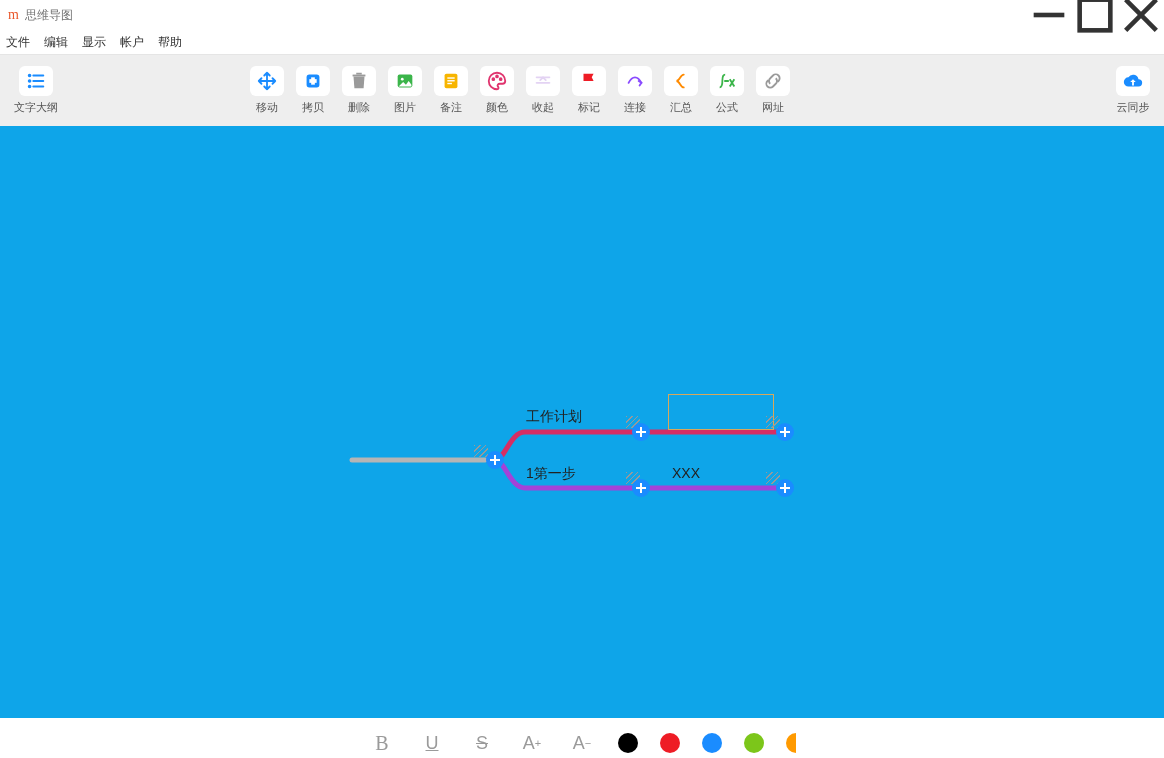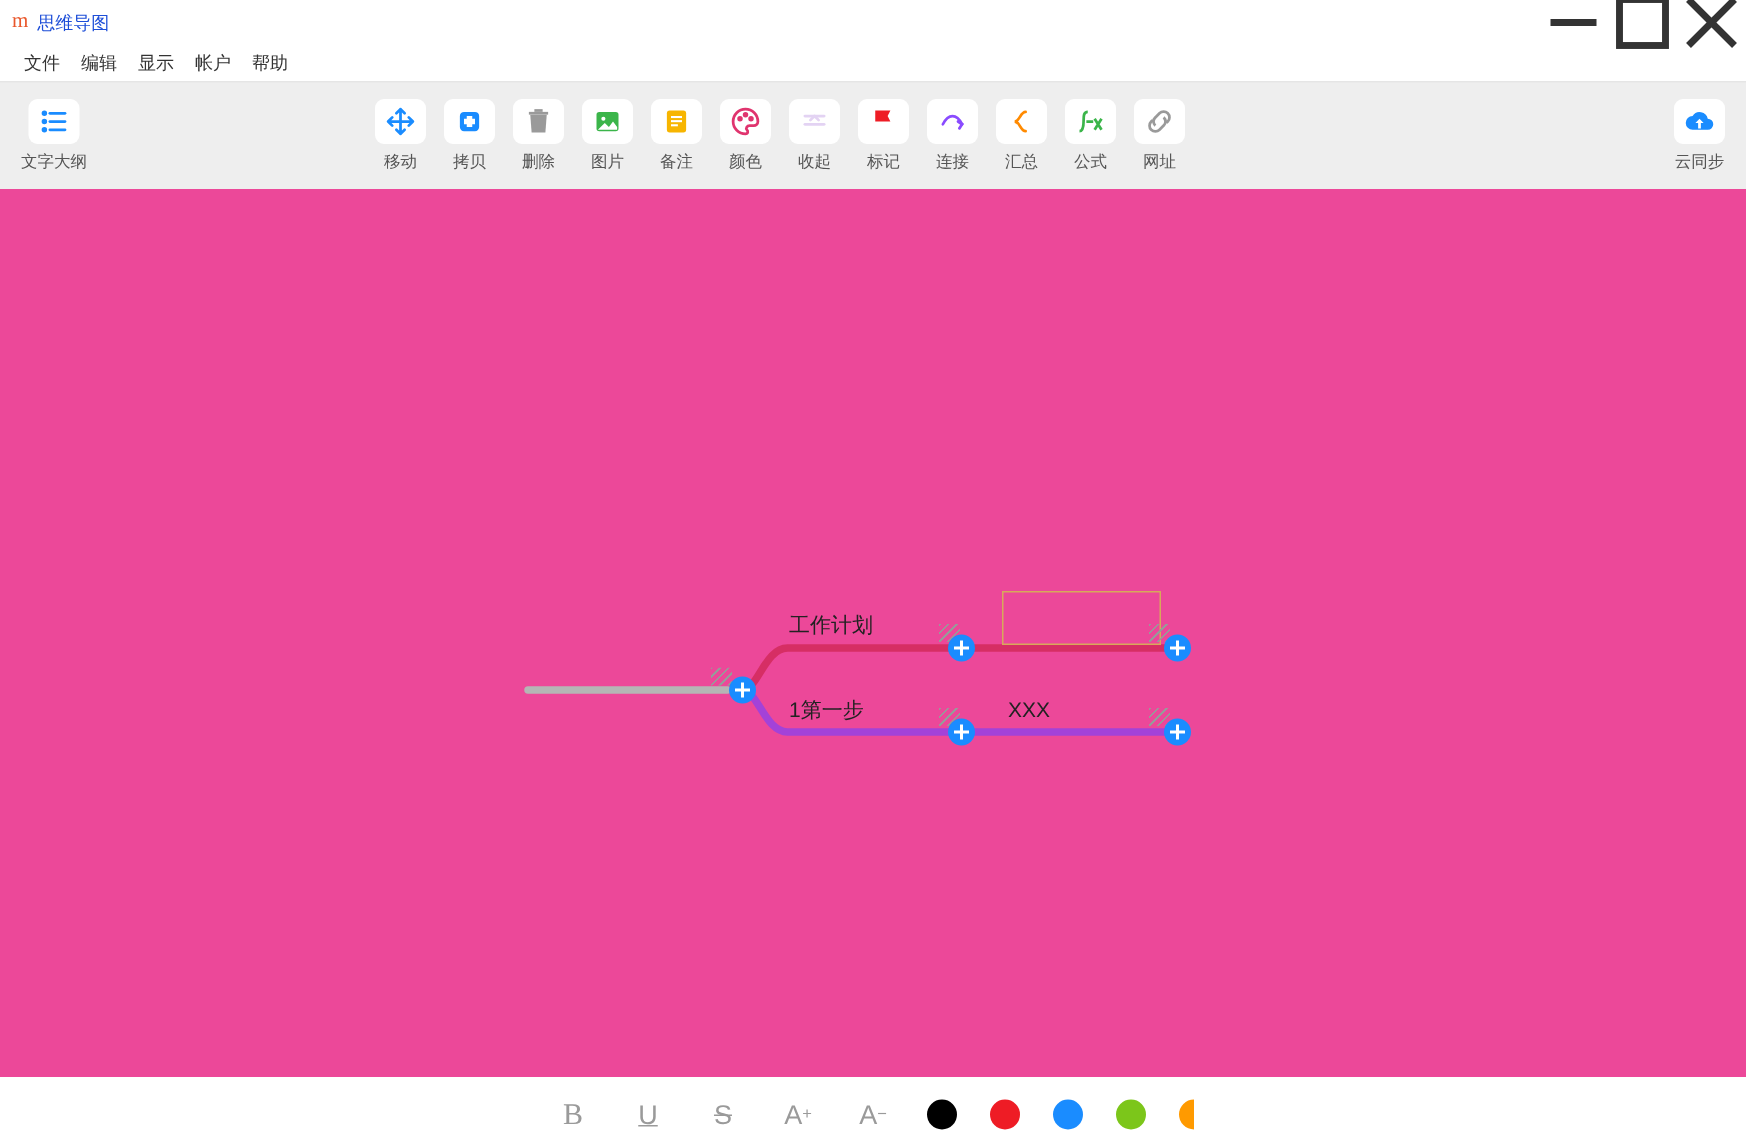--- a/index.html
+++ b/index.html
@@ -1,37 +1,37 @@
 <!DOCTYPE html>
 <html><head>
 <meta charset="utf-8">
 <style>
 *{box-sizing:border-box;margin:0;padding:0;}
 body{font-family:"Microsoft YaHei","PingFang SC",Arial,sans-serif;width:1164px;height:758px;overflow:hidden;background:#fff;}
 
 .titlebar{height:30px;display:flex;align-items:center;padding:0 8px;background:#fff;}
 .titlebar .logo{color:#e9572b;font-family:serif;font-size:14px;margin-right:6px;}
-.titlebar .title{font-size:12px;color:#1d4ed8;}
+.titlebar .title{font-size:12px;color:#737373;}
 .winctrls{position:absolute;right:0;top:0;display:flex;height:30px;}
 .winctrls div{width:46px;height:30px;display:flex;align-items:center;justify-content:center;}
 .winctrls svg{stroke:#333;stroke-width:1.2;fill:none;}
 
-.menubar{height:24px;display:flex;align-items:center;padding:0 16px;gap:14px;}
+.menubar{height:24px;display:flex;align-items:center;padding:0 6px;gap:14px;}
 .menubar span{font-size:12px;color:#333;}
 
 .toolbar{height:72px;background:#eeeeee;display:flex;align-items:center;padding:0 14px;gap:16px;border-top:1px solid #e5e5e5;}
 .tool-group{display:flex;gap:12px;}
 .tool{display:flex;flex-direction:column;align-items:center;gap:4px;}
 .tool .icon{width:34px;height:30px;background:#fff;border-radius:6px;display:flex;align-items:center;justify-content:center;}
 .tool .icon svg{width:22px;height:22px;}
 .tool .label{font-size:11px;color:#555;}
 .tool.disabled .icon svg{opacity:.5;}
 .spacer{flex:1;}
 
-.canvas{position:relative;width:100%;height:calc(758px - 30px - 24px - 62px - 50px);background:#ec4899;overflow:hidden;}
+.canvas{position:relative;width:100%;height:calc(758px - 30px - 24px - 62px - 50px);background:#0ea5e9;overflow:hidden;}
 .mindmap{position:absolute;left:0;top:0;}
 .node-label{position:absolute;font-size:14px;color:#222;}
 .sel-box{position:absolute;border:1.5px solid #d8a85a;width:106px;height:36px;}
 .add-btn{position:absolute;width:18px;height:18px;border-radius:50%;background:#1a8cff;display:flex;align-items:center;justify-content:center;}
 .add-btn::before{content:"";position:absolute;width:10px;height:2px;background:#fff;}
 .add-btn::after{content:"";position:absolute;width:2px;height:10px;background:#fff;}
 .hatch{position:absolute;width:14px;height:12px;overflow:hidden;}
 .hatch::before{content:"";position:absolute;width:200%;height:200%;background:repeating-linear-gradient(135deg,#999 0 1px,transparent 1px 4px);}
 
 .bottombar{height:50px;display:flex;align-items:center;justify-content:center;gap:22px;}

